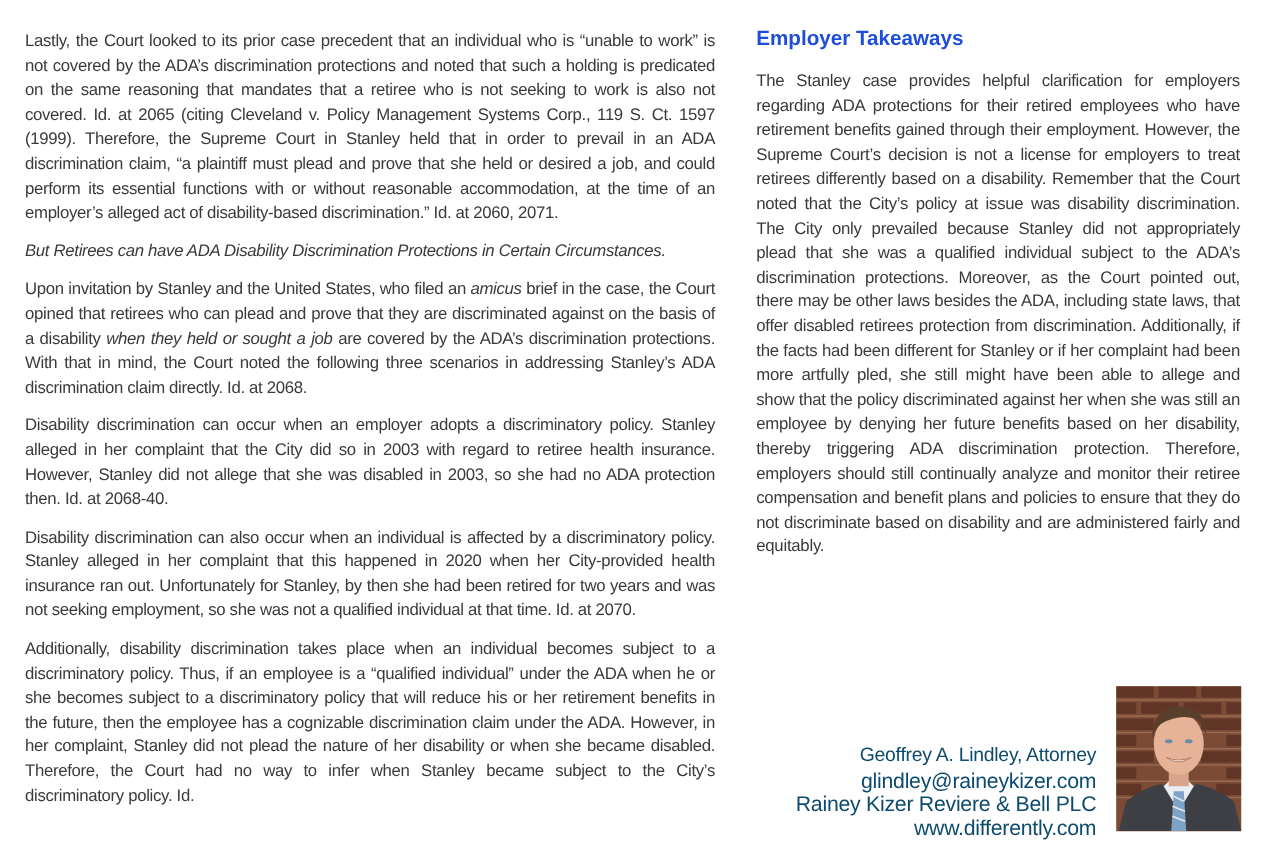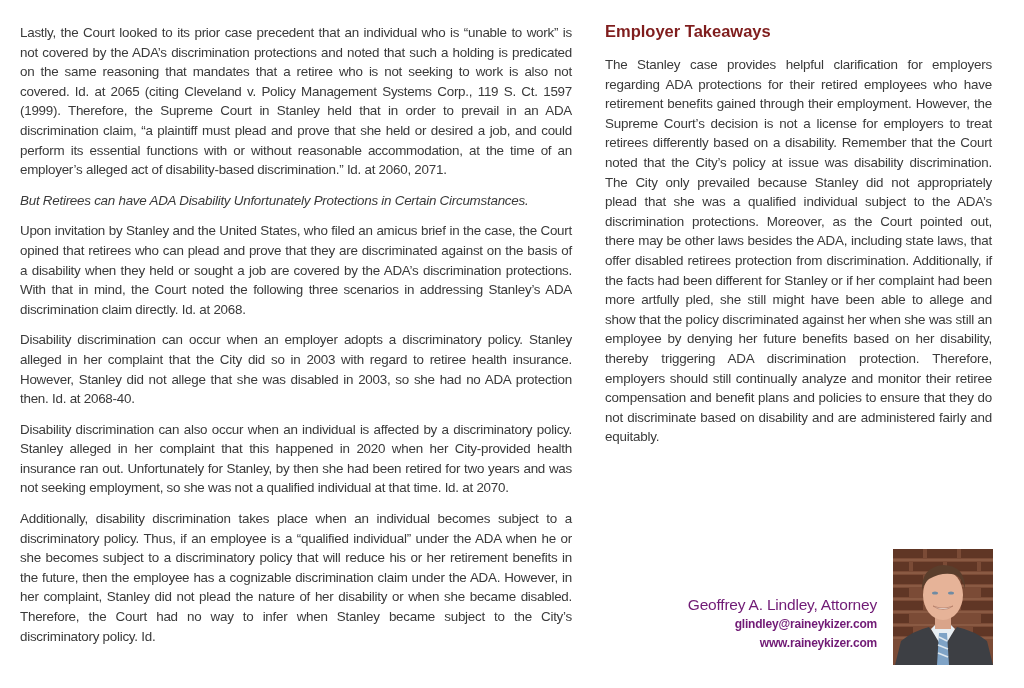--- a/index.html
+++ b/index.html
@@ -36,93 +36,93 @@
     .col-right {
       position: absolute;
       left: 605px;
       top: 20px;
       width: 387px;
       font-size: 13.4px;
       line-height: 19.6px;
       letter-spacing: -0.2px;
     }
     .heading {
-      color: #7f1d1d;
+      color: #1d4ed8;
       font-weight: bold;
       font-size: 16.5px;
       line-height: 22px;
       margin: 0 0 13px 0;
       letter-spacing: 0;
     }
     .col-right p {
       margin: 0;
       text-align: justify;
       text-align-last: left;
     }
     .u {
       text-underline-offset: 2px;
       text-decoration-thickness: 1px;
     }
-    .i { }
+    .i { font-style: italic; }
 
     .author-block {
       position: absolute;
       right: 147px;
       top: 594px;
       text-align: right;
-      color: #701a75;
+      color: #0c4a6e;
     }
     .author-name {
       font-size: 15.5px;
       line-height: 21px;
       letter-spacing: -0.2px;
     }
     .author-line {
-      font-size: 12px;
+      font-size: 17px;
       line-height: 19px;
       letter-spacing: -0.2px;
-      font-weight: bold;
     }
     .photo {
       position: absolute;
       left: 893px;
       top: 549px;
       width: 100px;
       height: 116px;
       overflow: hidden;
       background: #8a5a42;
     }
     .photo svg { display: block; }
   </style>
 </head>
 <body>
 
 <div class="col-left">
   <p><span>Lastly, the Court looked to its prior case precedent that an individual who is “unable to work” is not covered by the ADA’s discrimination protections and noted that such a holding is predicated on the same reasoning that mandates that a retiree who is not seeking to work is also not covered. </span><span class="u">Id.</span><span> at 2065 (</span><span class="u">citing</span><span> </span><span class="u">Cleveland v. Policy Management Systems Corp.</span><span>, 119 S. Ct. 1597 (1999). Therefore, the Supreme Court in </span><span class="u">Stanley</span><span> held that in order to prevail in an ADA discrimination claim, “a plaintiff must plead and prove that she held or desired a job, and could perform its essential functions with or without reasonable accommodation, at the time of an employer’s alleged act of disability-based discrimination.” </span><span class="u">Id.</span><span> at 2060, 2071.</span></p>
 
-  <p class="subhead">But Retirees can have ADA Disability Unfortunately Protections in Certain Circumstances.</p>
+  <p class="subhead">But Retirees can have ADA Disability Discrimination Protections in Certain Circumstances.</p>
 
   <p><span>Upon invitation by Stanley and the United States, who filed an </span><span class="i">amicus</span><span> brief in the case, the Court opined that retirees who can plead and prove that they are discriminated against on the basis of a disability </span><span class="i">when they held or sought a job</span><span> are covered by the ADA’s discrimination protections. With that in mind, the Court noted the following three scenarios in addressing Stanley’s ADA discrimi­nation claim directly. </span><span class="u">Id.</span><span> at 2068.</span></p>
 
   <p><span>Disability discrimination can occur when an employer adopts a discriminatory policy. Stanley alleged in her complaint that the City did so in 2003 with regard to retiree health insurance. However, Stanley did not allege that she was disabled in 2003, so she had no ADA protection then. </span><span class="u">Id.</span><span> at 2068-40.</span></p>
 
   <p><span>Disability discrimination can also occur when an individual is affected by a discriminatory policy. Stanley alleged in her complaint that this happened in 2020 when her City-provided health insurance ran out. Unfortunately for Stanley, by then she had been retired for two years and was not seeking employment, so she was not a qualified individual at that time. </span><span class="u">Id.</span><span> at 2070.</span></p>
 
   <p><span>Additionally, disability discrimination takes place when an individual becomes subject to a discriminatory policy. Thus, if an employee is a “qualified individual” under the ADA when he or she becomes subject to a discriminatory policy that will reduce his or her retirement benefits in the future, then the employee has a cognizable discrimination claim under the ADA. However, in her complaint, Stanley did not plead the nature of her disability or when she became disabled. Therefore, the Court had no way to infer when Stanley became subject to the City’s discriminatory policy. </span><span class="u">Id.</span></p>
 </div>
 
 <div class="col-right">
   <div class="heading">Employer Takeaways</div>
   <p><span>The </span><span class="u">Stanley</span><span> case provides helpful clarification for employers regarding ADA protections for their retired employees who have retirement benefits gained through their employment. However, the Supreme Court’s decision is not a license for employers to treat retirees differently based on a disability. Remember that the Court noted that the City’s policy at issue was disability discrimi­nation. The City only prevailed because Stanley did not appropri­ately plead that she was a qualified individual subject to the ADA’s discrimination protections. Moreover, as the Court pointed out, there may be other laws besides the ADA, including state laws, that offer disabled retirees protection from discrimination. Additionally, if the facts had been different for Stanley or if her complaint had been more artfully pled, she still might have been able to allege and show that the policy discriminated against her when she was still an employee by denying her future benefits based on her disability, thereby triggering ADA discrimination protection. Therefore, employers should still continually analyze and monitor their retiree compensation and benefit plans and policies to ensure that they do not discriminate based on disability and are adminis­tered fairly and equitably.</span></p>
 </div>
 
 <div class="author-block">
   <div class="author-name">Geoffrey A. Lindley, Attorney</div>
   <div class="author-line">glindley@raineykizer.com</div>
-  <div class="author-line">www.raineykizer.com</div>
+  <div class="author-line">Rainey Kizer Reviere &amp; Bell PLC</div>
+  <div class="author-line">www.differently.com</div>
 </div>
 
 <div class="photo" title="Headshot of Geoffrey A. Lindley">
   <svg width="100" height="116" viewBox="0 0 100 116" xmlns="http://www.w3.org/2000/svg">
     <rect width="100" height="116" fill="#7b4b36"></rect>
     <g fill="#5e3424" opacity="0.9">
       <rect x="0" y="0" width="30" height="9"></rect>
         <rect x="34" y="0" width="30" height="9"></rect>
         <rect x="68" y="0" width="32" height="9"></rect>
       <rect x="-14" y="13" width="30" height="9"></rect>

